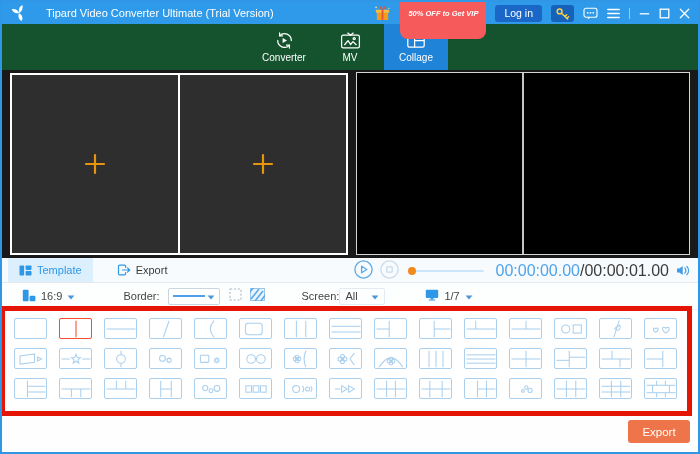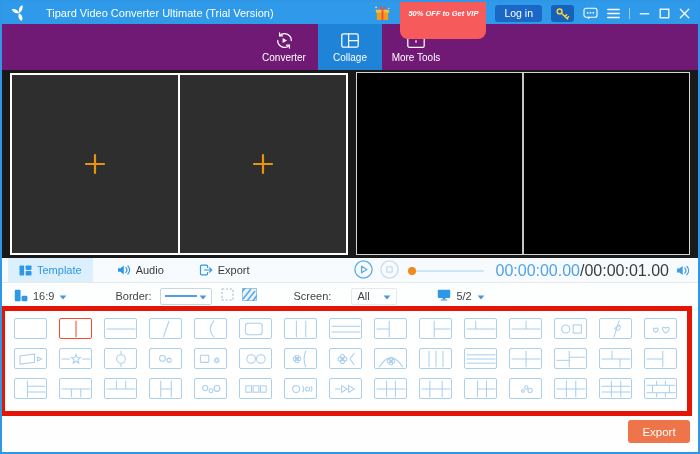--- a/index.html
+++ b/index.html
@@ -10,21 +10,21 @@
   .logo{margin-left:8px;display:flex;align-items:center}
   .wtitle{color:#fff;font-size:11px;margin-left:18px;white-space:nowrap}
   .tbright{position:absolute;right:8px;top:0;height:22px;display:flex;align-items:center;gap:9px}
   .vip-badge{position:relative;background:#F75A5A;color:#fff;font-size:7.5px;font-weight:bold;font-style:italic;padding:21px 8px;border-radius:8px;white-space:nowrap}
   .vip-badge::before{content:"";position:absolute;left:-6px;top:5px;border:3.5px solid transparent;border-right-color:#F75A5A}
   .login-btn{background:#1A67C8;border:none;color:#fff;font-size:10.5px;height:17px;padding:0 9px;border-radius:3px;font-family:Liberation Sans, sans-serif}
   .key-btn{background:#1562B8;border:none;width:23px;height:17px;border-radius:3px;display:flex;align-items:center;justify-content:center}
   .tb-ic{display:flex;align-items:center}
   .sep{width:1px;height:11px;background:rgba(255,255,255,.5)}
   
-  .nav{height:46px;background:#701a75;display:flex;justify-content:center;align-items:stretch;gap:2px}
+  .nav{height:46px;background:#14532d;display:flex;justify-content:center;align-items:stretch;gap:2px}
   .nav-tab{min-width:64px;padding:0 6px;display:flex;flex-direction:column;align-items:center;justify-content:center;gap:3px;color:#fff;font-size:10px;cursor:default}
   .nav-tab.active{background:#1F83D8}
   .nav-ic{height:17px;display:flex;align-items:center}
   
   .main{height:188px;background:#191919;position:relative}
   .collage{position:absolute;left:8px;top:3px;width:338px;height:182px;background:#fff;display:flex;gap:2px;padding:2px}
   .cell{flex:1;background:#2E2E2E;display:flex;align-items:center;justify-content:center}
   .preview{position:absolute;left:354px;top:2px;width:334px;height:183px;background:#000;border:1px solid #D5D5D5;display:flex}
   .pv-half{flex:1}
   .pv-half + .pv-half{border-left:2px solid #C6C6C6}
@@ -34,21 +34,21 @@
   .ptab{display:flex;align-items:center;gap:5px;font-size:11px;color:#3A3A3A;padding:0 11px;height:100%}
   .ptab.active{background:#DCEFFC;color:#2E97E6}
   .player{position:absolute;left:352px;right:6px;top:0;height:25px;display:flex;align-items:center;gap:7px}
   .pbtn{background:none;border:none;width:19px;height:19px;padding:0;display:flex;align-items:center}
   .slider{position:relative;width:142px;height:10px;display:flex;align-items:center;margin-left:2px}
   .track{width:100%;height:2px;background:#CCE6F9;border-radius:1px}
   .handle{position:absolute;left:0;top:1px;width:8px;height:8px;border-radius:50%;background:#F2891C}
   .timebox{font-size:16px;white-space:nowrap;margin-left:4px}
   .t-cur{color:#4FA3EA}.t-sep,.t-tot{color:#3C3C3C}
   
-  .toolbar{height:27px;border-bottom:1px solid #EDF0F2;display:flex;align-items:center;font-size:11px;color:#444;padding-left:12px;background:#FDFEFE}
+  .toolbar{height:27px;border-bottom:1px solid #EDF0F2;display:flex;align-items:center;font-size:11px;color:#444;padding-left:20px;background:#FDFEFE}
   .tgroup{display:flex;align-items:center;gap:5px}
   .lbl{white-space:nowrap}
   .line-select{width:52px;height:17px;border:1px solid #C9D6E0;border-radius:2px;background:#fff;display:flex;align-items:center;justify-content:space-between;padding:0 4px}
   .line-sample{width:32px;height:2px;background:#4C9FE8}
   .all-select{width:46px;height:17px;border:1px solid #E3EBF1;border-radius:2px;background:#FDFEFF;display:flex;align-items:center;justify-content:space-between;padding:0 5px}
   .tool-toggle{background:none;border:none;padding:0;display:flex;align-items:center}
   
   .gridband{height:105px;position:relative;background:#fff}
   .tgrid{position:absolute;left:12px;top:8px;display:grid;grid-template-columns:repeat(15,33px);grid-auto-rows:21px;column-gap:12px;row-gap:9px}
   .titem{border:1.5px solid #ABD0EE;border-radius:2px;background:#fff;display:flex;align-items:center;justify-content:center;color:#ABD0EE}
@@ -137,37 +137,39 @@
           <svg width="21" height="17" viewBox="0 0 21 17" fill="none" stroke="#fff" stroke-width="1.25" stroke-linecap="round">
             <path d="M17.3,8.5 A6.9,6.9 0 0 0 5.6,3.6"></path>
             <path d="M5.6,0.9 V3.8 H8.5"></path>
             <path d="M3.7,8.5 A6.9,6.9 0 0 0 15.4,13.4"></path>
             <path d="M15.4,16.1 V13.2 H12.5"></path>
             <path d="M8.6,5.9 L13,8.5 L8.6,11.1 Z" fill="#fff" stroke="none"></path>
           </svg>
         </span>
         <span class="nav-lb">Converter</span>
       </div>
+      <div class="nav-tab">
+        <span class="nav-ic">
+          <svg width="21" height="17" viewBox="0 0 21 17" fill="none" stroke="#fff" stroke-width="1.25" stroke-linejoin="round">
+            <rect x="1.6" y="3.2" width="17.8" height="12.6" rx="1.6"></rect>
+            <path d="M7.5,0.8 L10.5,3.2 L13.5,0.8"></path>
+            <path d="M4.4,13 L8,8.6 L11,13 M10,13 L13,9.6 L16.5,13"></path>
+            <circle cx="14.2" cy="6.6" r="1.1"></circle>
+          </svg>
+        </span>
+        <span class="nav-lb">MV</span>
+      </div>
       <div class="nav-tab active">
         <span class="nav-ic">
           <svg width="20" height="17" viewBox="0 0 20 17" fill="none" stroke="#fff" stroke-width="1.25">
             <rect x="1.8" y="1.8" width="16.4" height="13.4" rx="1.6"></rect>
             <path d="M8.6,1.8 V15.2 M8.6,8.5 H18.2"></path>
           </svg>
         </span>
         <span class="nav-lb">Collage</span>
-      </div>
-      <div class="nav-tab">
-        <span class="nav-ic">
-          <svg width="20" height="17" viewBox="0 0 20 17" fill="none" stroke="#fff" stroke-width="1.25" stroke-linejoin="round">
-            <rect x="1.8" y="4.8" width="16.4" height="10.6" rx="1.6"></rect>
-            <path d="M6.8,4.8 V3.4 A1.6,1.6 0 0 1 8.4,1.8 H11.6 A1.6,1.6 0 0 1 13.2,3.4 V4.8 M10,8.2 V10.8"></path>
-          </svg>
-        </span>
-        <span class="nav-lb">More Tools</span>
       </div>
     </div>
 
   <div class="main">
     <div class="collage" id="collage">
         <div class="cell">
           <span style="display: flex;">
             <svg width="24" height="24" viewBox="0 0 24 24" fill="none" stroke="#E8940F" stroke-width="2.2" stroke-linecap="round">
               <path d="M12,3 V21 M3,12 H21"></path>
             </svg>
@@ -191,29 +193,20 @@
     <div class="ptabs" id="panel-tabs">
         <div class="ptab active">
           <span style="display: flex;">
             <svg width="13" height="11" viewBox="0 0 13 11" fill="#2E97E6">
               <rect x="0.5" y="0.5" width="4.6" height="10" rx="0.8"></rect>
               <rect x="6.6" y="0.5" width="5.9" height="4.4" rx="0.8"></rect>
               <rect x="6.6" y="6.1" width="5.9" height="4.4" rx="0.8"></rect>
             </svg>
           </span>
           <span>Template</span>
-        </div>
-        <div class="ptab">
-          <span style="display: flex;">
-            <svg width="14" height="12" viewBox="0 0 14 12">
-              <path d="M1,4.2 H3.4 L6.8,1.4 V10.6 L3.4,7.8 H1 Z" fill="#2E97E6"></path>
-              <path d="M8.8,3.4 A3.8,3.8 0 0 1 8.8,8.6 M10.9,1.9 A6.4,6.4 0 0 1 10.9,10.1" fill="none" stroke="#2E97E6" stroke-width="1.15" stroke-linecap="round"></path>
-            </svg>
-          </span>
-          <span>Audio</span>
         </div>
         <div class="ptab">
           <span style="display: flex;">
             <svg width="14" height="12" viewBox="0 0 14 12" fill="none" stroke="#2E97E6" stroke-width="1.2" stroke-linecap="round" stroke-linejoin="round">
               <path d="M8.6,3.4 V2.2 A1.1,1.1 0 0 0 7.5,1.1 H2.6 A1.1,1.1 0 0 0 1.5,2.2 V9.8 A1.1,1.1 0 0 0 2.6,10.9 H7.5 A1.1,1.1 0 0 0 8.6,9.8 V8.6"></path>
               <path d="M5.4,6 H12.7 M10.5,3.8 L12.7,6 L10.5,8.2"></path>
             </svg>
           </span>
           <span>Export</span>
         </div>
@@ -268,33 +261,33 @@
             <rect x="1" y="1" width="11" height="11"></rect>
           </svg></span>
       </button>
     <button class="tool-toggle" style="margin-left:8px">
         <span><svg width="15" height="13" viewBox="0 0 15 13">
             <rect x="0.5" y="0.5" width="14" height="12" fill="#EAF4FC" stroke="#9CC6E8" stroke-width="1"></rect>
             <path d="M-1,5 L4,-1 M1,11 L9,1 M5,13 L13,3 M10,14 L16,6" stroke="#5EA9E2" stroke-width="1.6" fill="none"></path>
           </svg></span>
       </button>
     <span class="lbl" style="margin-left:37px">Screen:</span>
-    <div class="all-select" style="margin-left:20px">
+    <div class="all-select" style="margin-left:0">
       <span>All</span>
       <span><svg width="8" height="5" viewBox="0 0 8 5" fill="#4C96D8">
             <path d="M0.6,0.6 L4,4.4 L7.4,0.6 Z"></path>
           </svg></span>
     </div>
     <div class="tgroup" style="margin-left:40px">
       <span><svg width="14" height="12" viewBox="0 0 14 12" fill="#2E97E6">
             <rect x="0.8" y="0.8" width="12.4" height="8.2" rx="1"></rect>
             <rect x="5.6" y="9" width="2.8" height="1.4"></rect>
             <rect x="3.6" y="10.4" width="6.8" height="1.1" rx="0.5"></rect>
           </svg></span>
-      <span class="lbl">5/2</span>
+      <span class="lbl">1/7</span>
       <span><svg width="8" height="5" viewBox="0 0 8 5" fill="#4C96D8">
             <path d="M0.6,0.6 L4,4.4 L7.4,0.6 Z"></path>
           </svg></span>
     </div>
   </div>
 
   <div class="gridband">
     <div class="tgrid" id="template-grid">
         <div class="titem">
           <svg viewBox="0 0 34 20"></svg>

